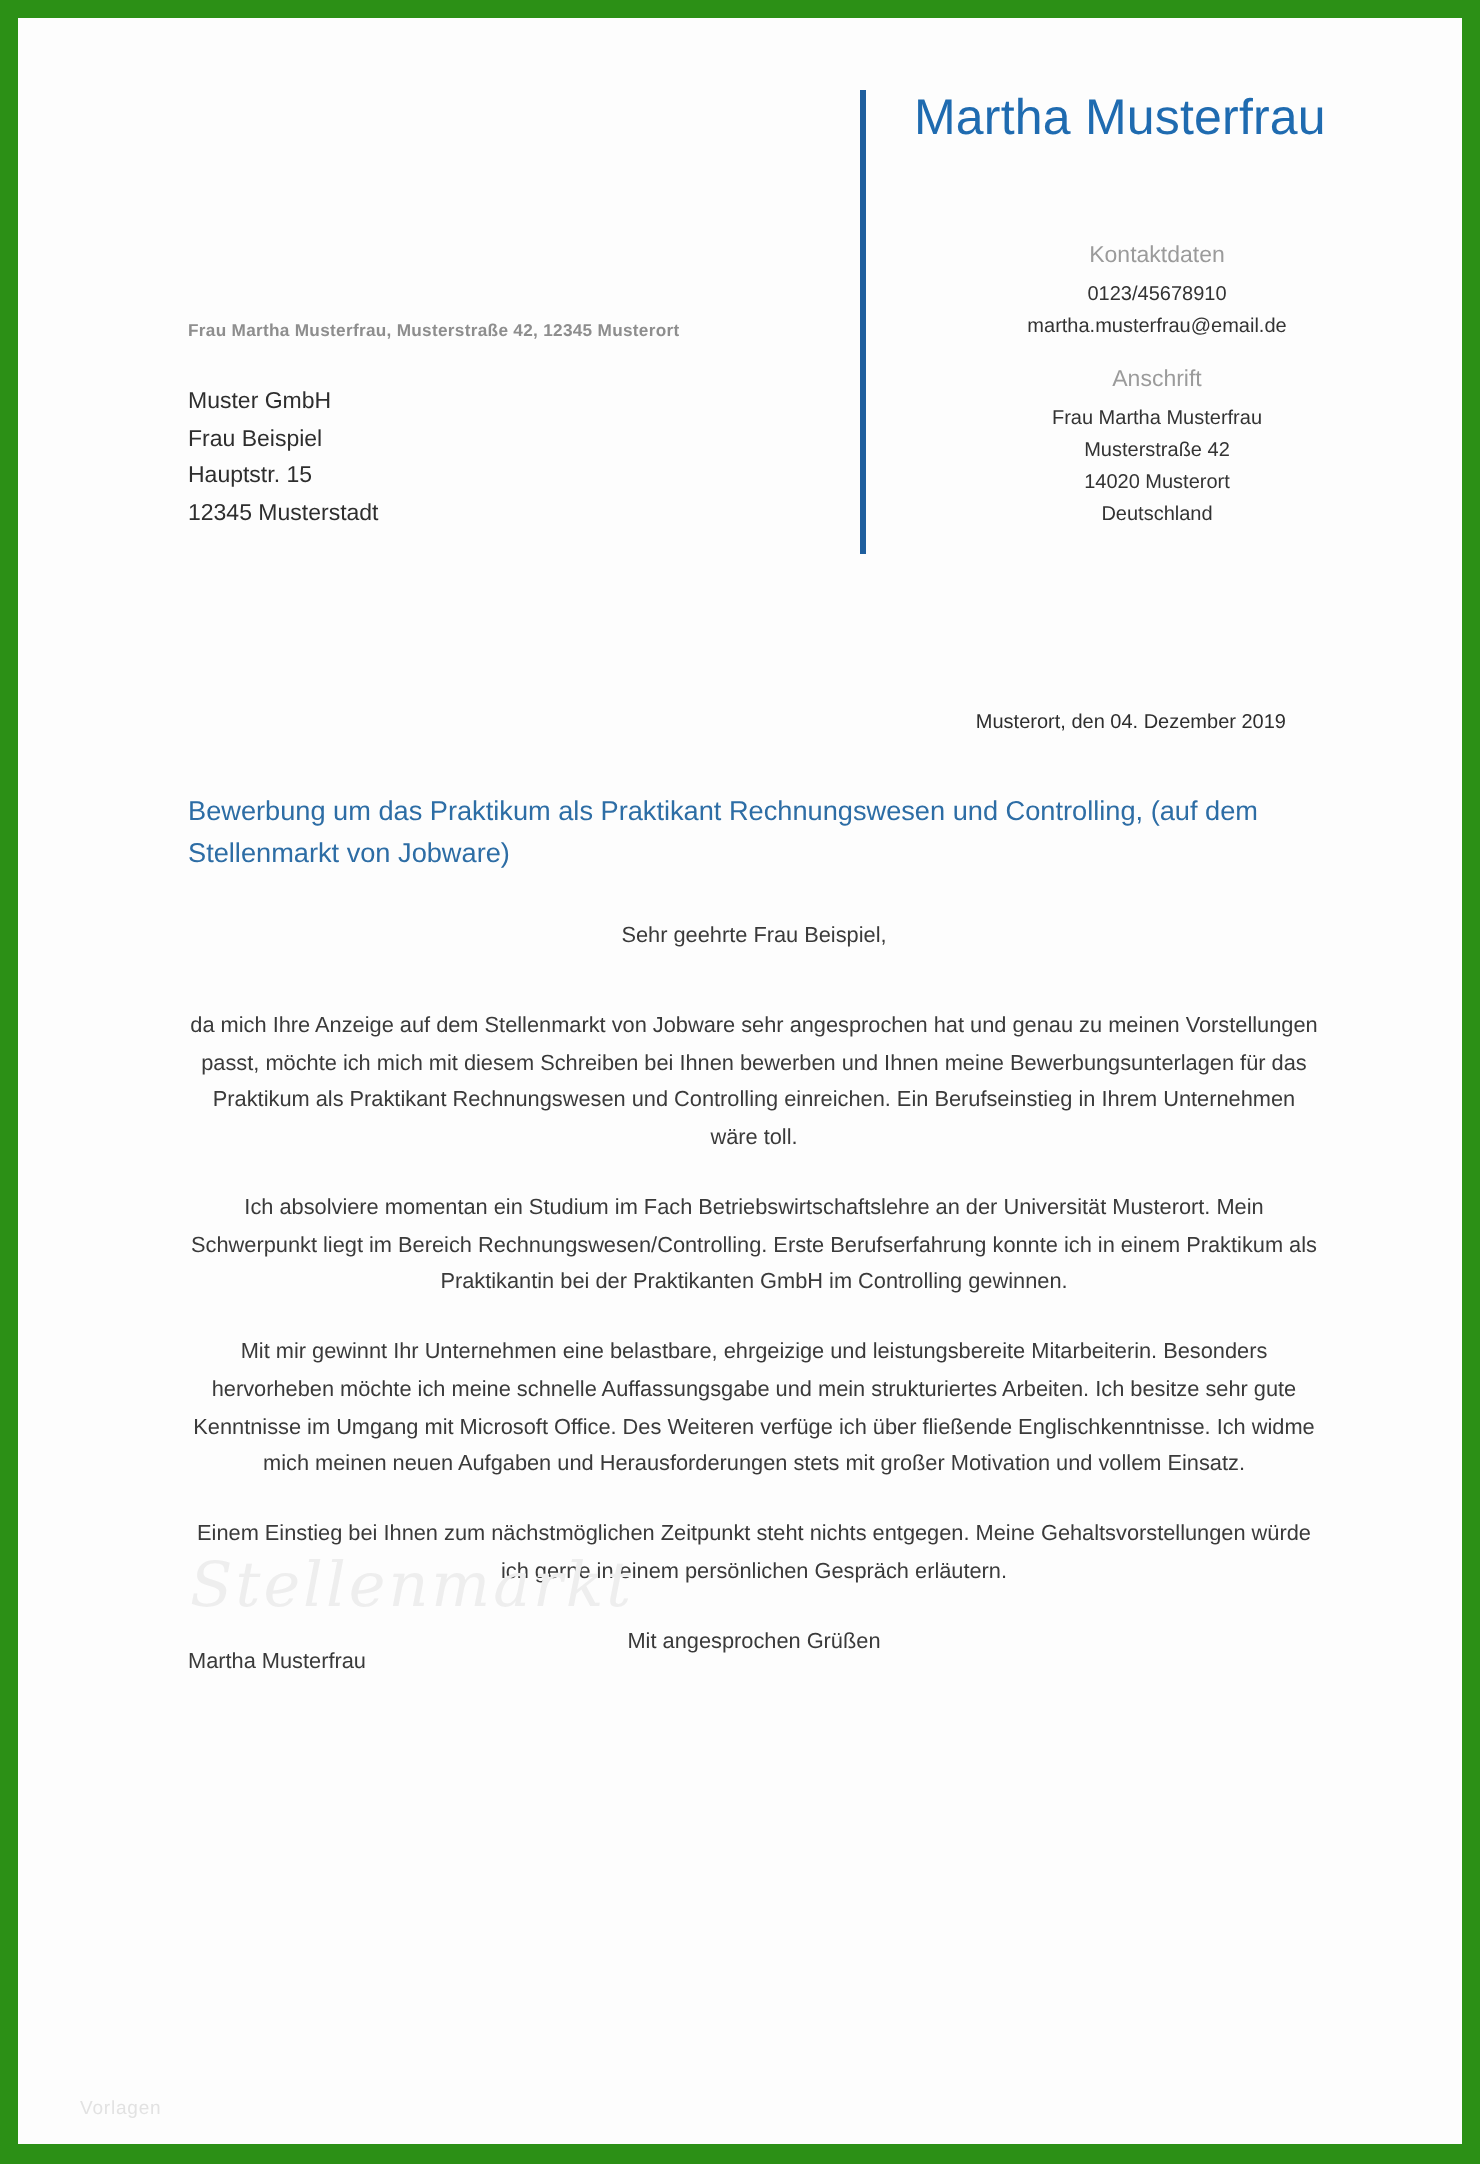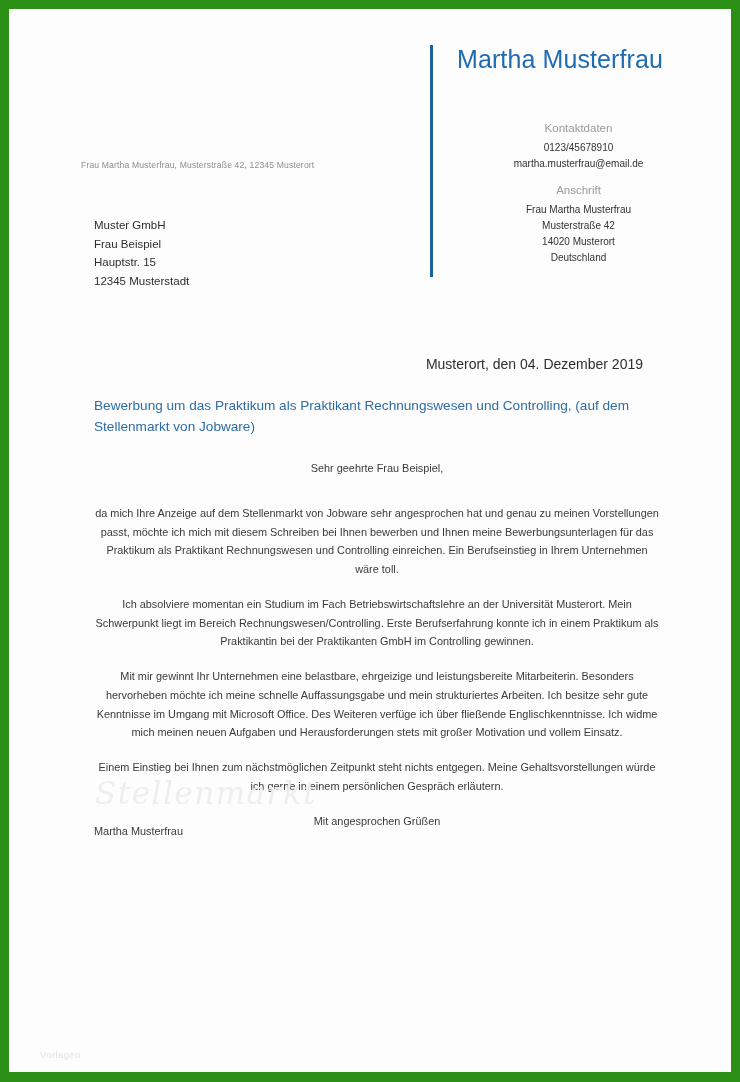--- a/index.html
+++ b/index.html
@@ -81,50 +81,50 @@
   .meta-line {
     font-size: 10px;
     color: #333333;
     line-height: 1.62;
     margin: 0;
   }
 
   
   .sender-line {
     position: absolute;
-    left: 72px;
+    left: 85px;
     top: 151px;
     font-size: 8.6px;
     color: #8e8e8e;
     letter-spacing: 0.15px;
     white-space: nowrap;
+    font-weight: bold;
   }
   .recipient-block {
     position: absolute;
     left: 85px;
     top: 183px;
     font-size: 11.5px;
     color: #2e2e2e;
     line-height: 1.63;
-    margin-top: 24px;
   }
   .recipient-block p {
     margin: 0;
   }
 
   
   .date-line {
     position: absolute;
     left: 0;
     top: 347px;
     width: 100%;
     padding-right: 88px;
     box-sizing: border-box;
     text-align: right;
-    font-size: 14px;
+    font-size: 10px;
     color: #2e2e2e;
   }
 
   
   .subject {
     position: absolute;
     left: 85px;
     top: 386px;
     width: 565px;
     font-size: 13.6px;

